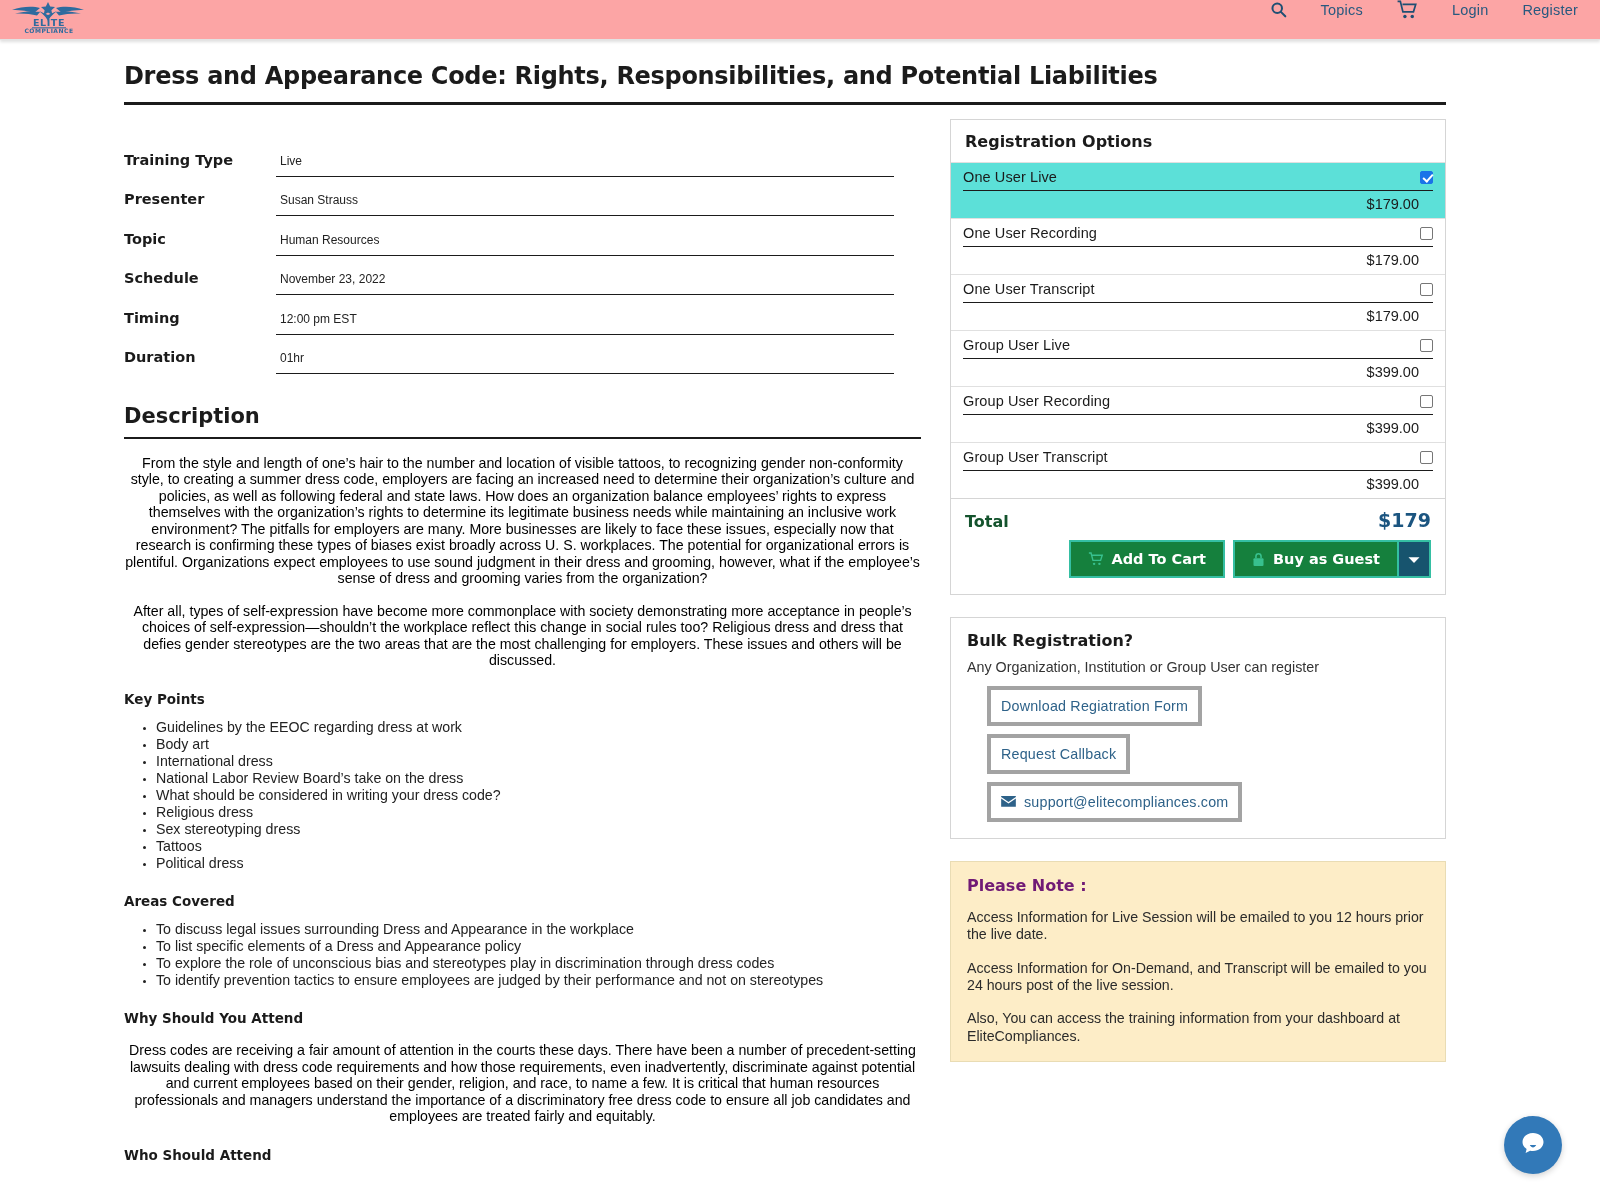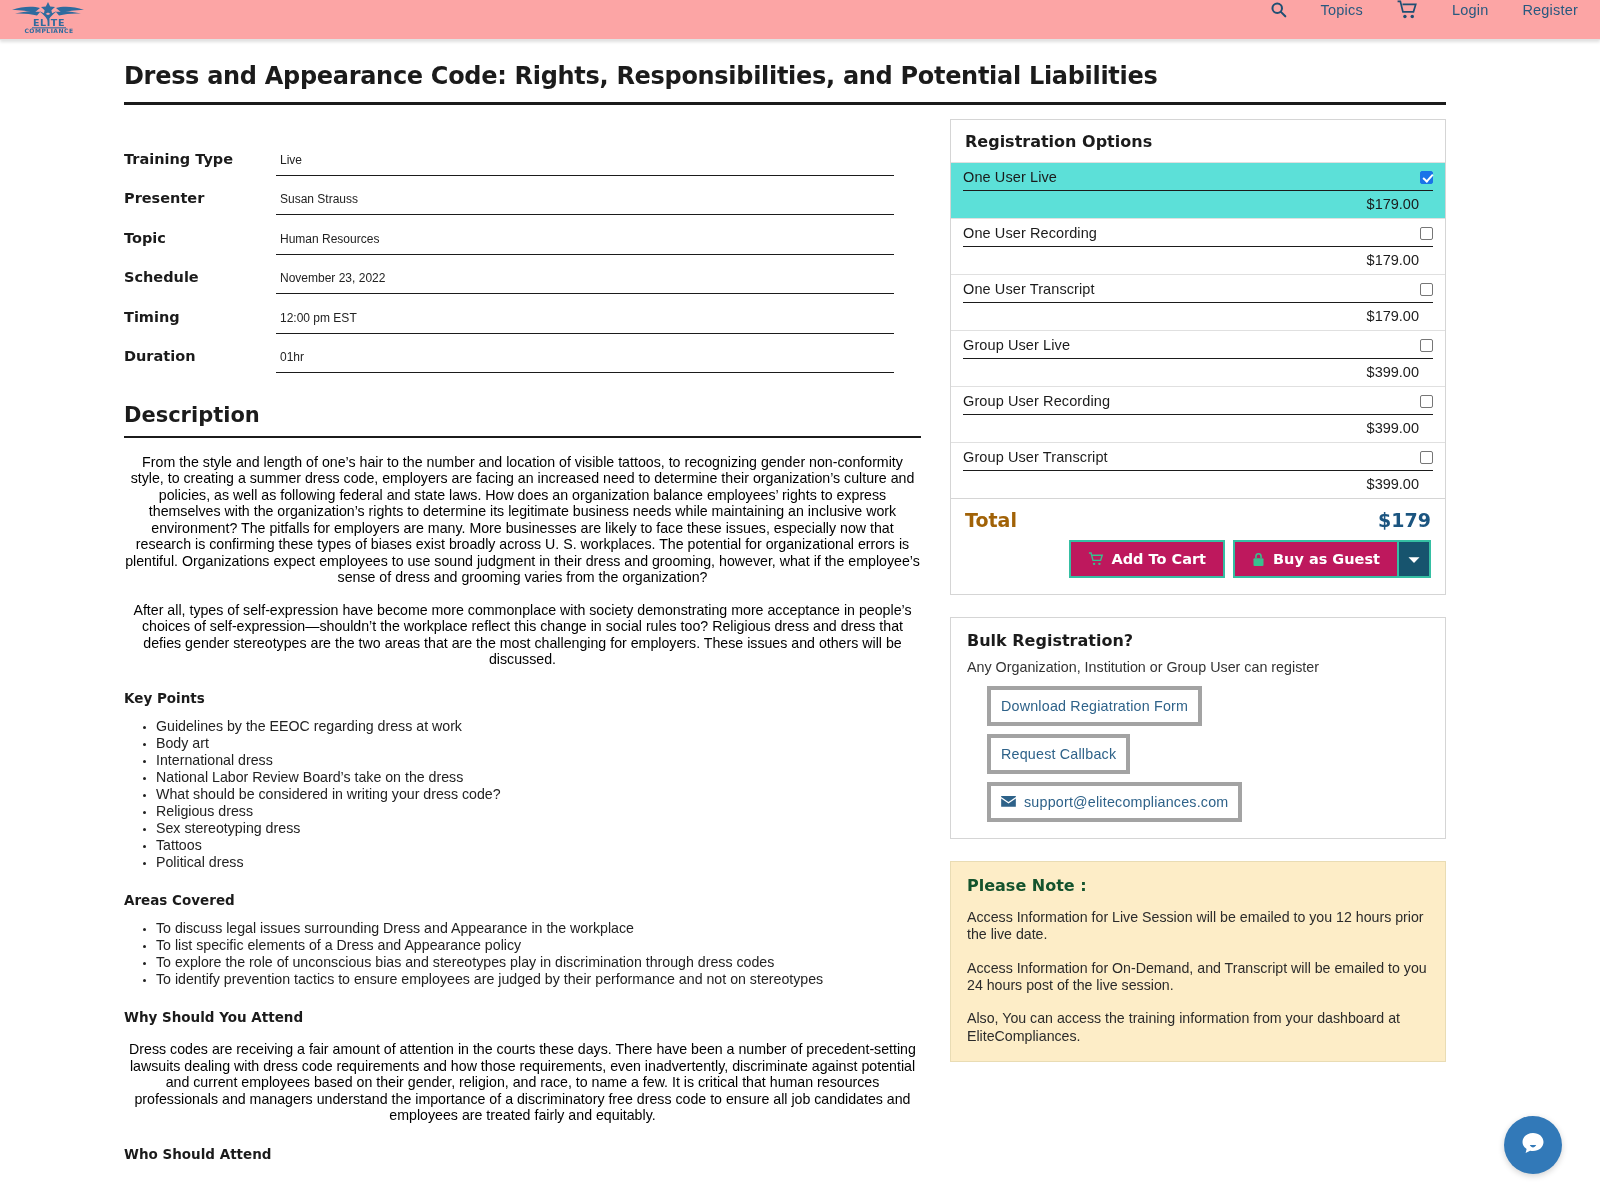--- a/index.html
+++ b/index.html
@@ -48,21 +48,21 @@
     font-weight: bold;
     letter-spacing: -0.3px;
     color: #1b1b1b;
     margin: 22px 0 0 0;
     padding-bottom: 12px;
     border-bottom: 3px solid #1b1b1b;
     width: 1322px;
   }
 
   .columns { display: flex; align-items: flex-start; }
-  .col-left { width: 800px; padding-top: 0; margin-top: 31px; }
+  .col-left { width: 800px; padding-top: 32px; }
   .col-right { width: 496px; margin-left: 26px; padding-top: 14px; }
 
   
   .detail-row { display: flex; align-items: flex-end; height: 39.5px; }
   .detail-label {
     width: 152px;
     font-size: 14.5px;
     font-weight: bold;
     color: #1b1b1b;
     font-family: "DejaVu Sans", sans-serif;
@@ -177,38 +177,38 @@
 
   .total-row {
     display: flex;
     align-items: baseline;
     justify-content: space-between;
     border-top: 1px solid #d5d5d5;
     padding: 10px 14px 0 14px;
   }
   .total-label {
     font-family: "DejaVu Sans", sans-serif;
-    font-size: 19px;
-    font-weight: bold;
-    color: #a16207;
+    font-size: 16px;
+    font-weight: bold;
+    color: #14532d;
   }
   .total-value {
     font-family: "DejaVu Sans", sans-serif;
     font-size: 19px;
     font-weight: bold;
     color: #1b5580;
   }
   .btn-row {
     display: flex;
     justify-content: flex-end;
     gap: 8px;
     padding: 9px 14px 16px 14px;
   }
   .btn-primary {
-    background: #be185d;
+    background: #15803d;
     border: 2px solid #35bfa3;
     color: #fff;
     font-size: 14.5px;
     font-weight: bold;
     font-family: "DejaVu Sans", sans-serif;
     padding: 9px 17px;
     display: flex;
     align-items: center;
     gap: 8px;
     cursor: pointer;
@@ -261,21 +261,21 @@
   
   .note {
     background: #fdedc7;
     border: 1px solid #e9dcb4;
     padding: 14px 16px 16px 16px;
   }
   .note-title {
     font-family: "DejaVu Sans", sans-serif;
     font-size: 16px;
     font-weight: bold;
-    color: #14532d;
+    color: #701a75;
     margin-bottom: 14px;
   }
   .note p {
     font-size: 14.2px;
     line-height: 1.22;
     color: #2b2b2b;
     margin: 0 0 16px 0;
   }
   .note p:last-child { margin-bottom: 0; }
 

